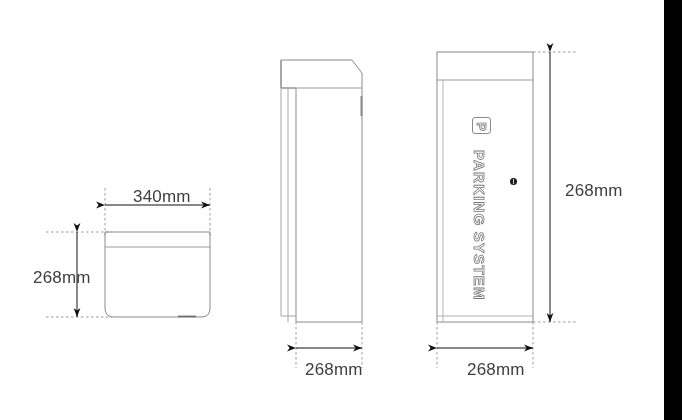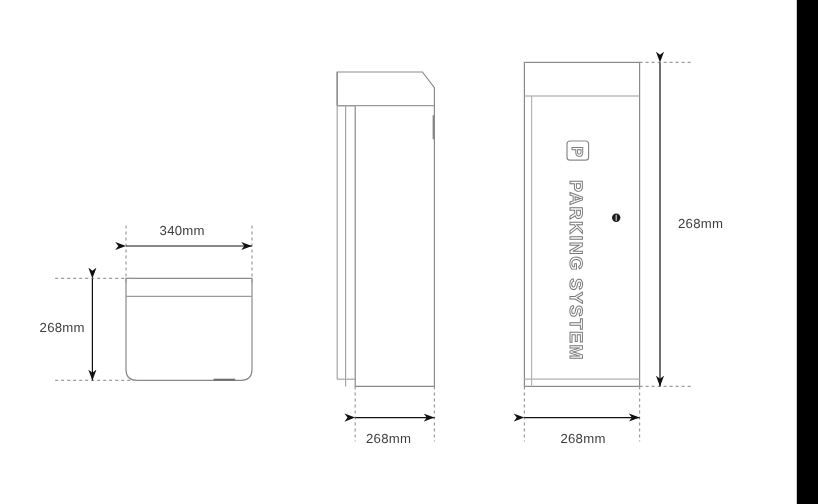--- a/index.html
+++ b/index.html
@@ -26,21 +26,21 @@
   svg.drawing {
     position: absolute;
     left: 0;
     top: 0;
     width: 682px;
     height: 420px;
   }
   .dim-label {
     position: absolute;
     font-family: "Liberation Sans", sans-serif;
-    font-size: 11px;
+    font-size: 17px;
     color: #3f3f3f;
     white-space: nowrap;
     letter-spacing: 0.2px;
   }
   .vertical-text {
     position: absolute;
     font-family: "Liberation Sans", sans-serif;
     font-size: 15px;
     font-weight: bold;
     letter-spacing: 1.2px;

